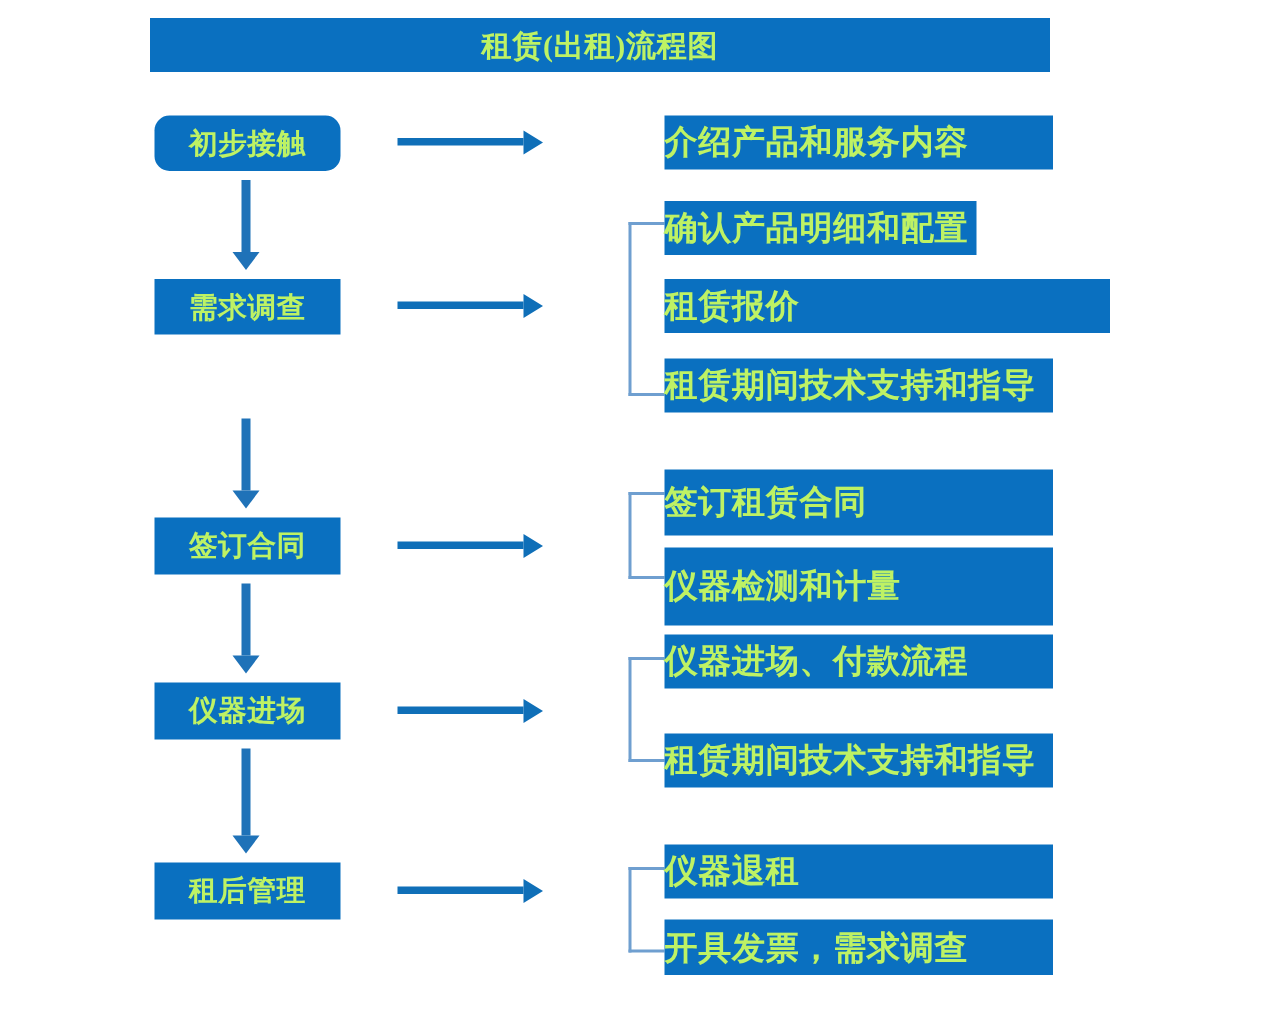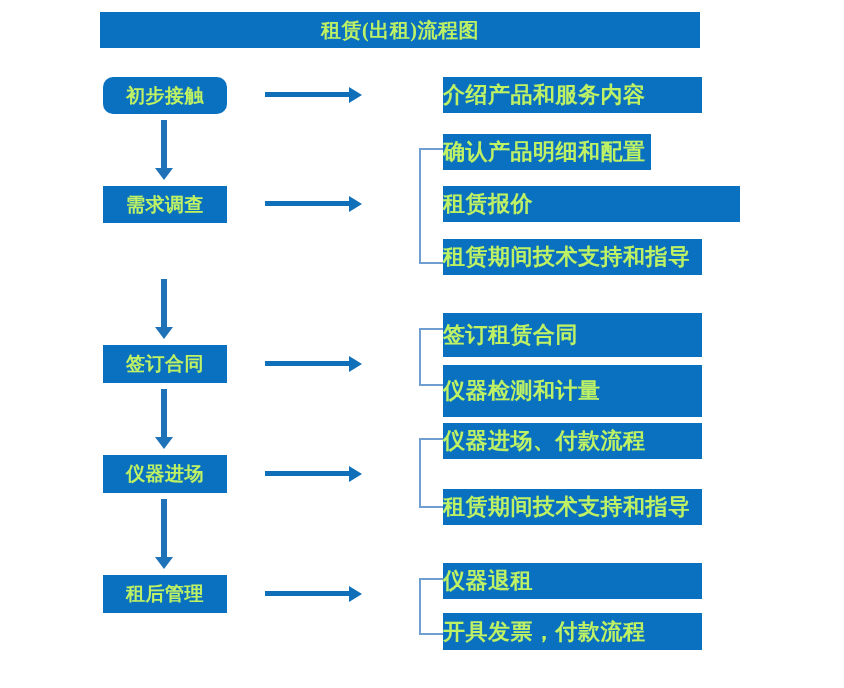--- a/index.html
+++ b/index.html
@@ -169,15 +169,15 @@
   <div class="box detail-box" style="left:443px; top:313px; width:259px; height:44px;">签订租赁合同</div>
 
   <div class="box detail-box" style="left:443px; top:365px; width:259px; height:52px;">仪器检测和计量</div>
 
   <div class="box detail-box" style="left:443px; top:423px; width:259px; height:36px;">仪器进场、付款流程</div>
 
   <div class="box detail-box" style="left:443px; top:489px; width:259px; height:36px;">租赁期间技术支持和指导</div>
 
   <div class="box detail-box" style="left:443px; top:563px; width:259px; height:36px;">仪器退租</div>
 
-  <div class="box detail-box" style="left:443px; top:613px; width:259px; height:37px;">开具发票，付款流程</div>
+  <div class="box detail-box" style="left:443px; top:613px; width:259px; height:37px;">开具发票，需求调查</div>
 
 </div>
 
 </body></html>

